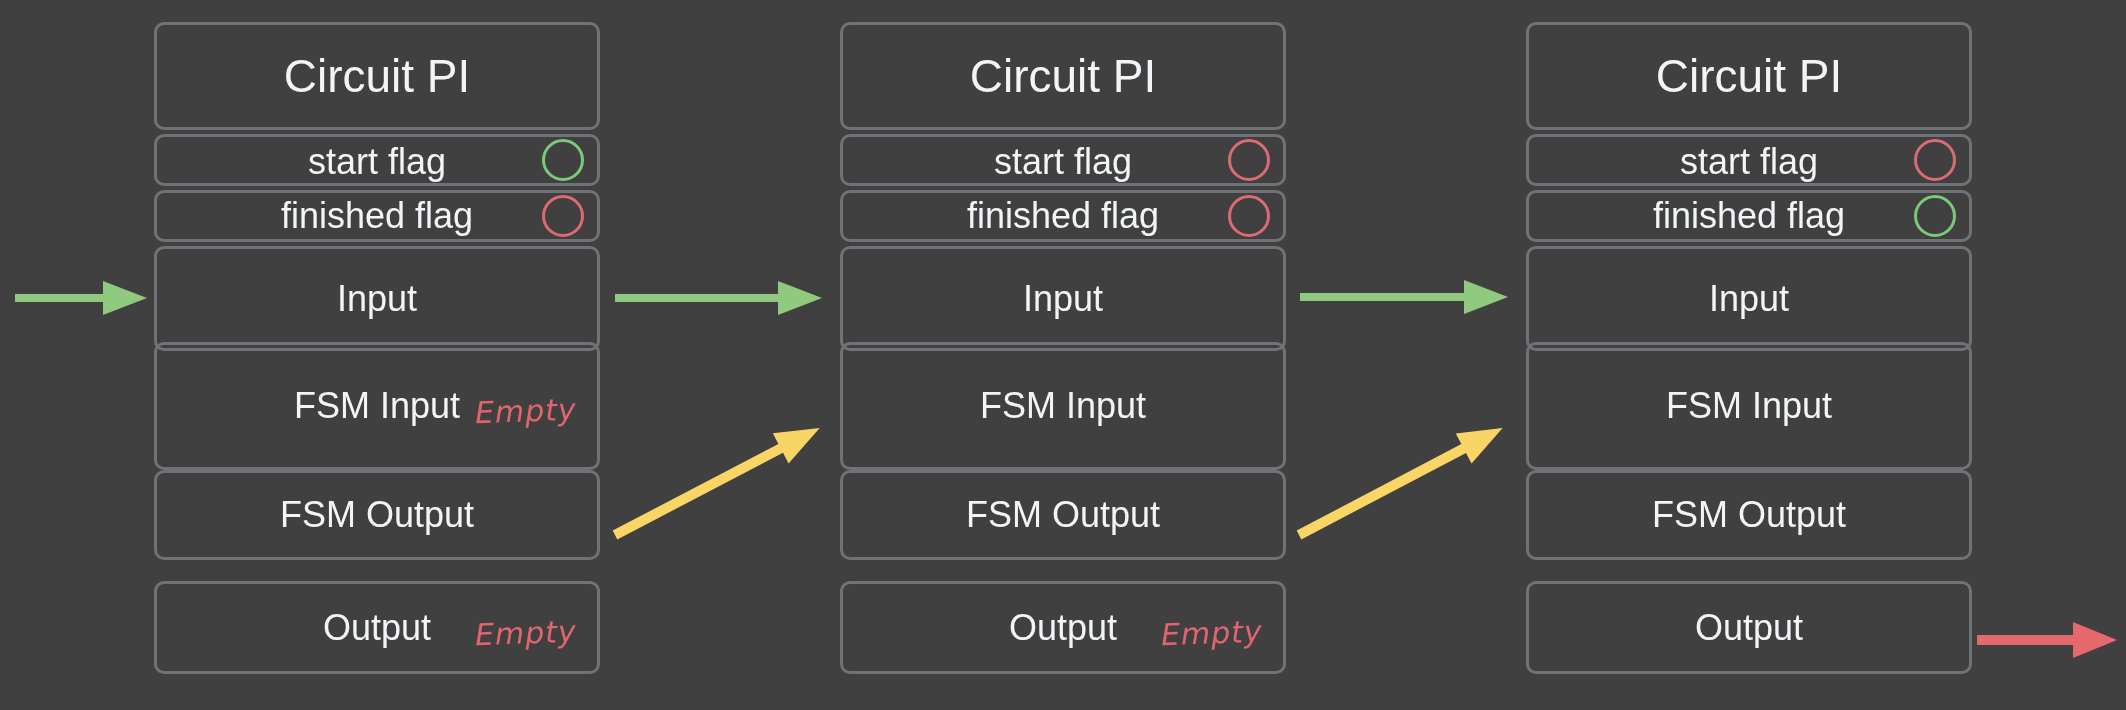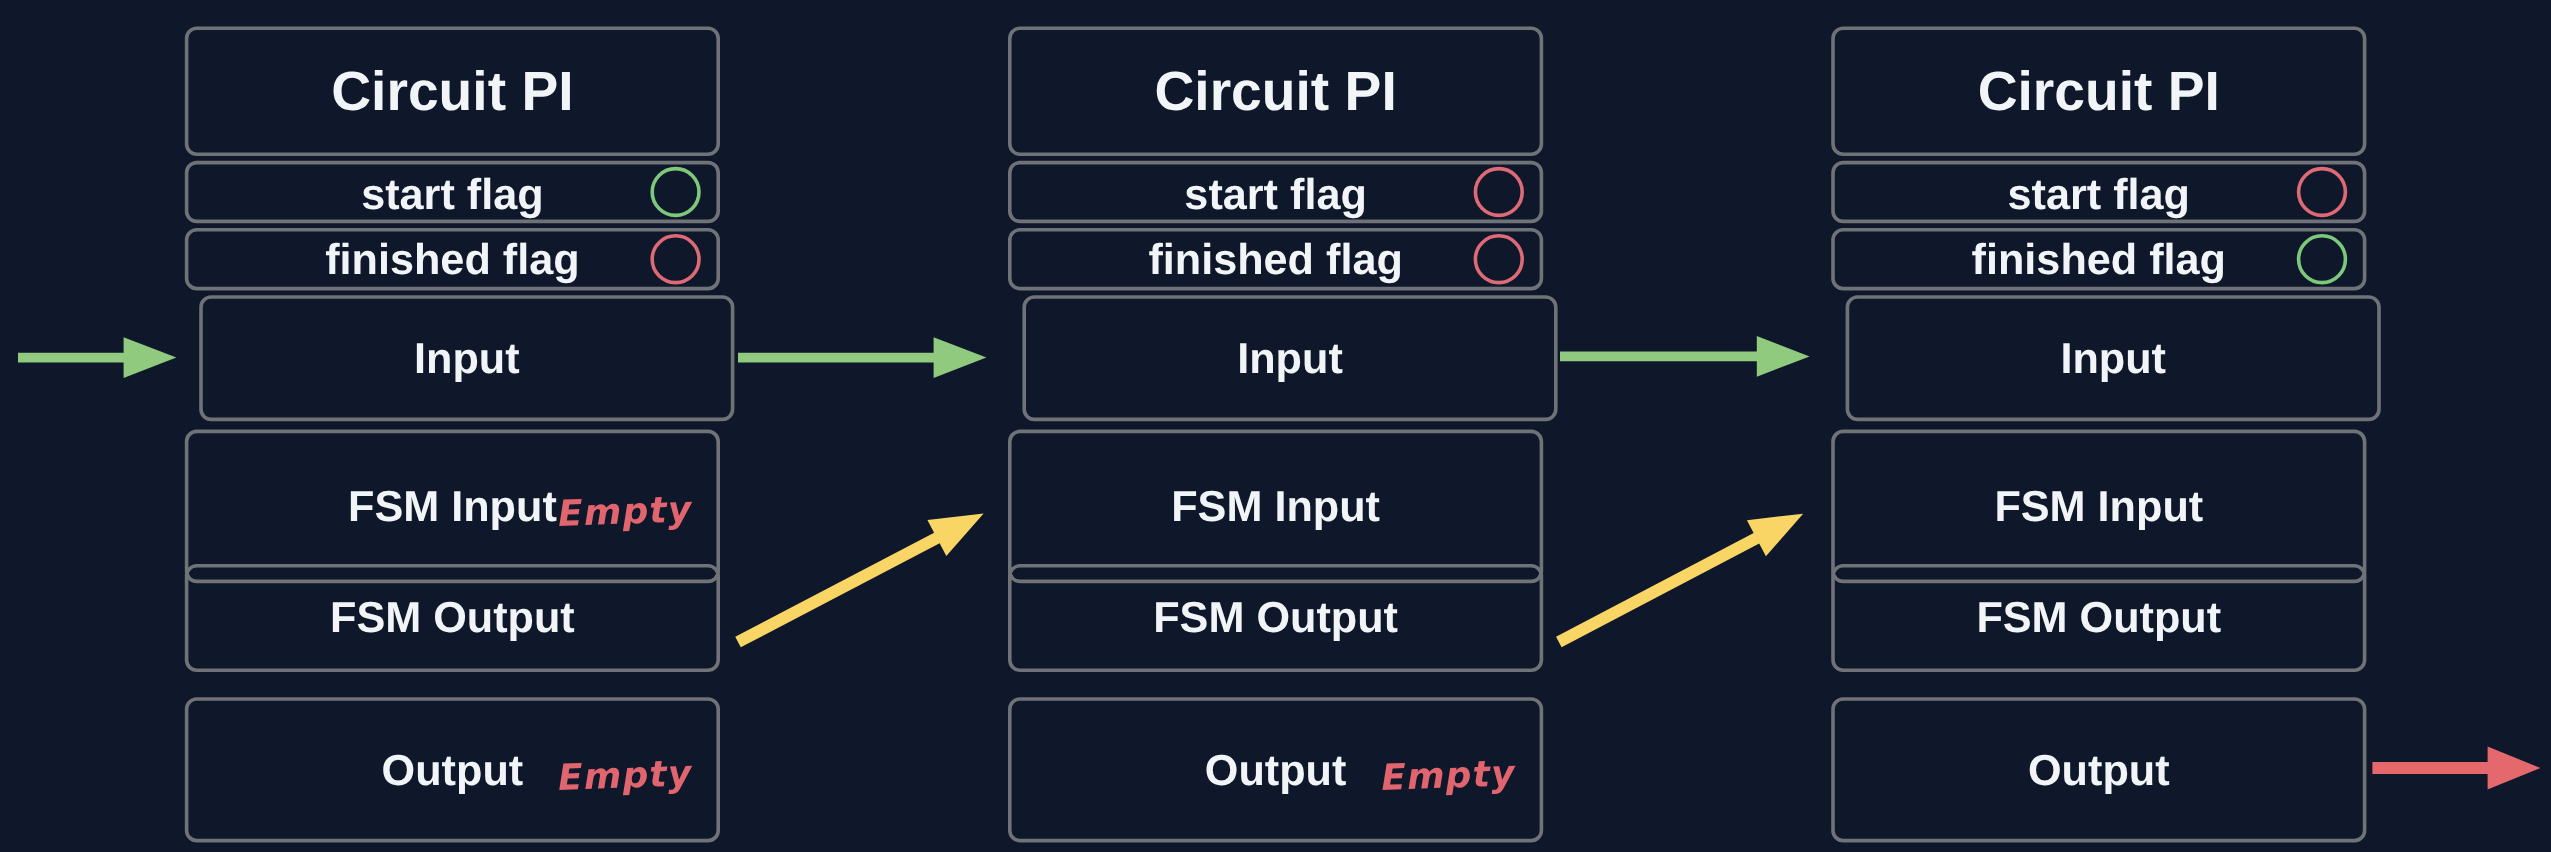--- a/index.html
+++ b/index.html
@@ -1,23 +1,22 @@
 <!DOCTYPE html>
 <html><head>
 <meta charset="utf-8">
 <style>
   html, body { margin: 0; padding: 0; background: #0e2b55; }
   .canvas {
     position: relative;
     width: 2126px;
     height: 710px;
-    background: #0f172a;
+    background: #404040;
     overflow: hidden;
     font-family: "Liberation Sans", sans-serif;
-    font-weight: bold;
   }
   .arrows-layer {
     position: absolute;
     left: 0; top: 0;
     width: 2126px; height: 710px;
     pointer-events: none;
   }
   .circuit-box {
     position: absolute;
     top: 22px;
@@ -31,24 +30,24 @@
     border: 3px solid #6f7377;
     border-radius: 10px;
     box-sizing: border-box;
     display: flex;
     align-items: center;
     justify-content: center;
   }
   .title-row      { top: 0;     height: 108px; }
   .row-start      { top: 112px; height: 52px; align-items: flex-end; }
   .row-finished   { top: 168px; height: 52px; }
-  .row-input      { top: 224px; height: 105px; margin-left: 12px; }
-  .row-fsm-input  { top: 336px; height: 128px; }
+  .row-input      { top: 224px; height: 105px; }
+  .row-fsm-input  { top: 320px; height: 128px; }
   .row-fsm-output { top: 448px; height: 90px; }
-  .row-output     { top: 559px; height: 121px; }
+  .row-output     { top: 559px; height: 93px; }
 
   .title-text {
     color: #f2f5f7;
     font-size: 46px;
   }
   .row-label {
     color: #f2f5f7;
     font-size: 36px;
     white-space: nowrap;
   }

